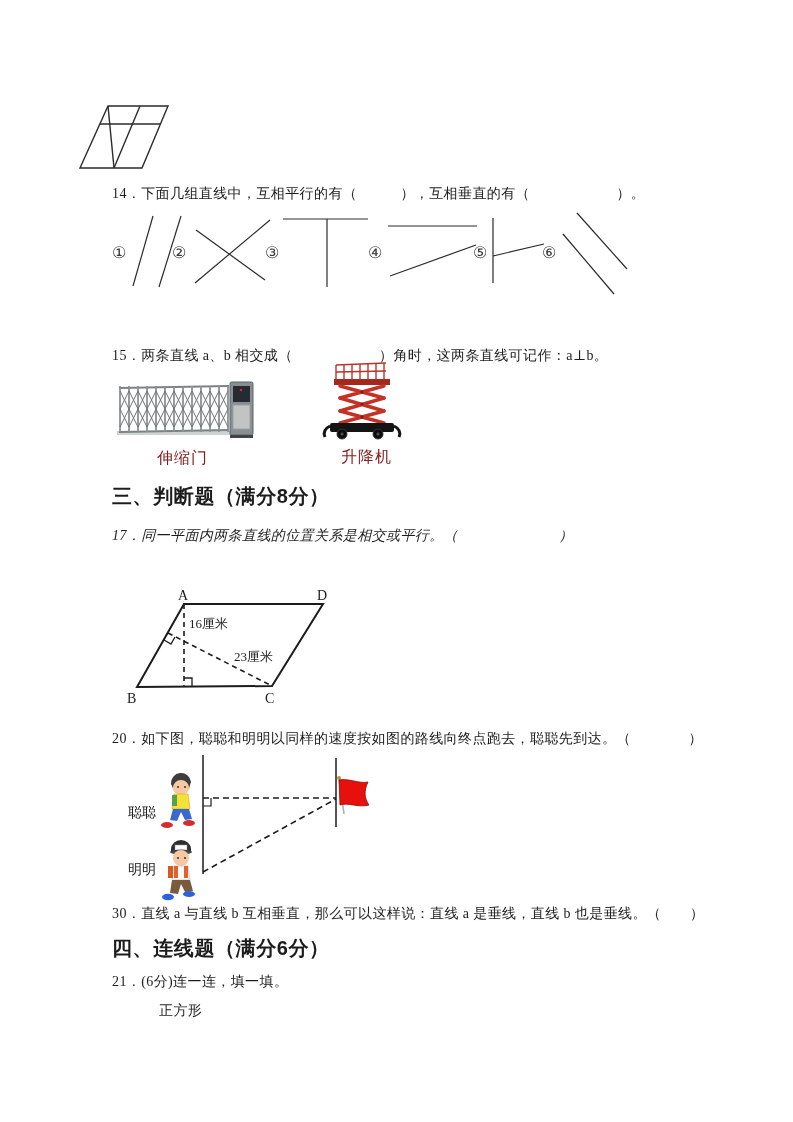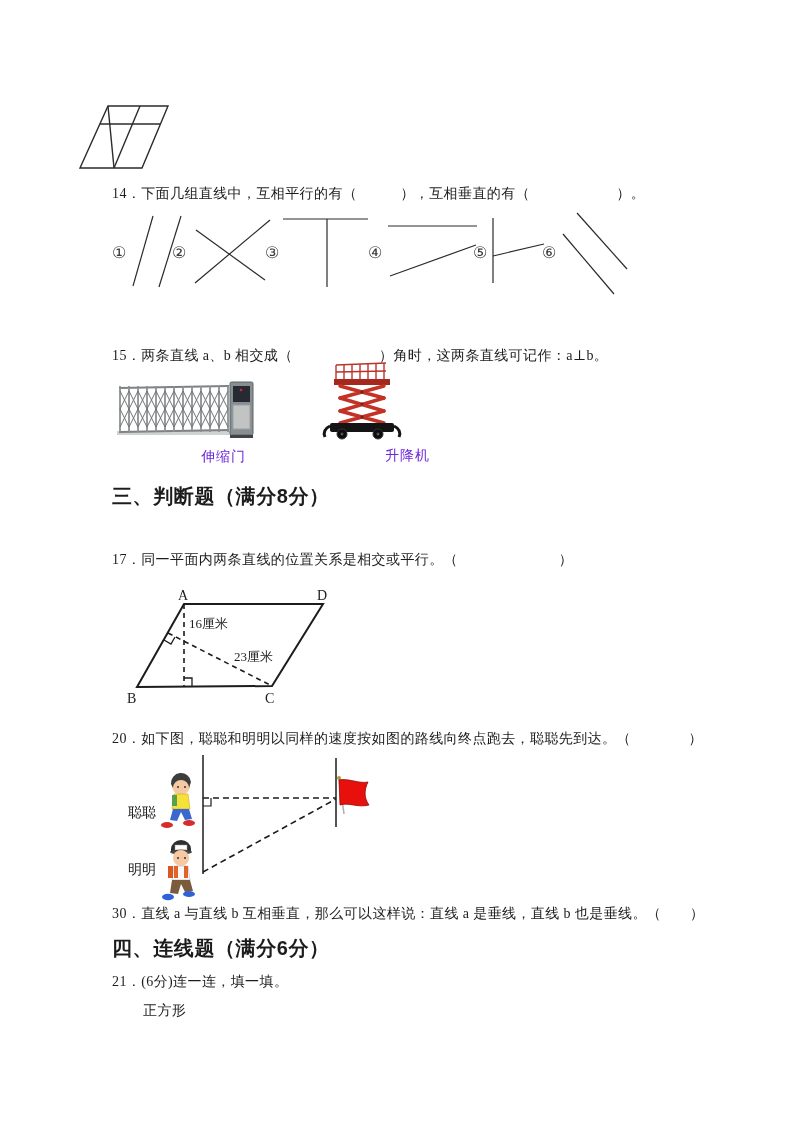--- a/index.html
+++ b/index.html
@@ -23,25 +23,24 @@
     color: #1c1c1c;
   }
   .heading {
     font-family: "Liberation Sans", "DejaVu Sans", sans-serif;
     font-weight: 700;
     font-size: 20px;
     letter-spacing: 0.6px;
   }
   .photo-label {
     position: absolute;
-    font-size: 14px;
+    font-size: 16px;
     letter-spacing: 1px;
-    color: #6d28d9;
+    color: #7f1d1d;
     white-space: pre;
-    margin-left: 44px;
   }
   svg { position: absolute; overflow: visible; }
   svg text {
     font-family: "Liberation Serif", "DejaVu Serif", serif;
     fill: #1c1c1c;
   }
   .circnum { font-size: 16px; fill: #3a3a3a; }
   .figlabel { font-size: 14px; }
   .dimlabel { font-size: 13px; }
 </style>
@@ -153,21 +152,21 @@
     <path d="M72 67 Q80 71 77 78" stroke="#141414" stroke-width="3" fill="none"></path>
     <circle cx="20" cy="75" r="5" fill="#0c0c0c" stroke="#333"></circle>
     <circle cx="56" cy="75" r="5" fill="#0c0c0c" stroke="#333"></circle>
     <circle cx="20" cy="75" r="1.5" fill="#555"></circle>
     <circle cx="56" cy="75" r="1.5" fill="#555"></circle>
   </svg>
   <div class="photo-label" style="left:341px; top:447px;">升降机</div>
 
   <div class="tline heading" style="top:487px;">三、判断题（满分8分）</div>
 
-  <div class="tline" style="top:551px;">17．同一平面内两条直线的位置关系是相交或平行。（　　　　　　　）</div>
+  <div class="tline" style="top:527px;font-style:italic;">17．同一平面内两条直线的位置关系是相交或平行。（　　　　　　　）</div>
 
   <svg style="left:120px; top:585px;" width="225" height="125" viewBox="0 0 225 125">
     <polygon points="64,19 203,19 152,101 17,102" fill="none" stroke="#1c1c1c" stroke-width="2"></polygon>
     <line x1="64" y1="19" x2="64" y2="101" stroke="#1c1c1c" stroke-width="1.6" stroke-dasharray="5 4"></line>
     <line x1="48" y1="48" x2="152" y2="101" stroke="#1c1c1c" stroke-width="1.6" stroke-dasharray="5 4"></line>
     <path d="M64 93 L72 93 L72 101" fill="none" stroke="#1c1c1c" stroke-width="1.3"></path>
     <path d="M44 55 L51 59 L55 52" fill="none" stroke="#1c1c1c" stroke-width="1.3"></path>
     <text class="figlabel" x="58" y="15">A</text>
     <text class="figlabel" x="197" y="15">D</text>
     <text class="figlabel" x="7" y="118">B</text>
@@ -223,15 +222,15 @@
     <text class="figlabel" x="13" y="64">聪聪</text>
     <text class="figlabel" x="13" y="121">明明</text>
   </svg>
 
   <div class="tline" style="top:905px;">30．直线 a 与直线 b 互相垂直，那么可以这样说：直线 a 是垂线，直线 b 也是垂线。（　　）</div>
 
   <div class="tline heading" style="top:939px;">四、连线题（满分6分）</div>
 
   <div class="tline" style="top:973px;text-align:center;">21．(6分)连一连，填一填。</div>
 
-  <div class="tline" style="left:143px; top:1002px;">正方形</div>
+  <div class="tline" style="left:159px; top:1002px;">正方形</div>
 
 </div>
 
 </body></html>

